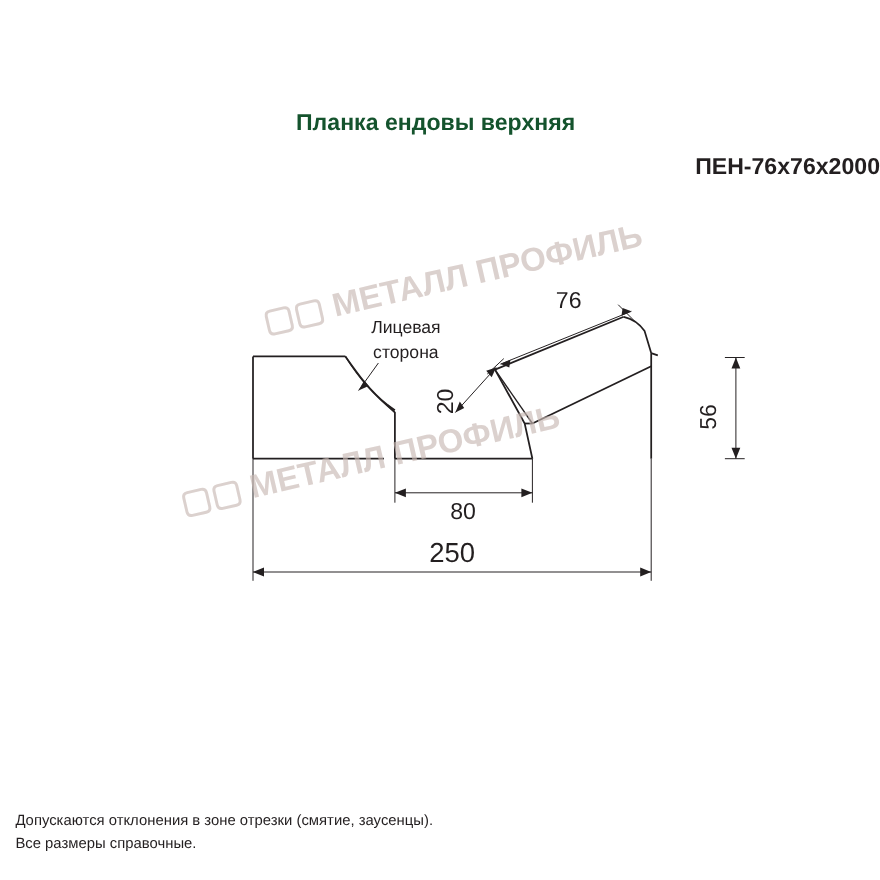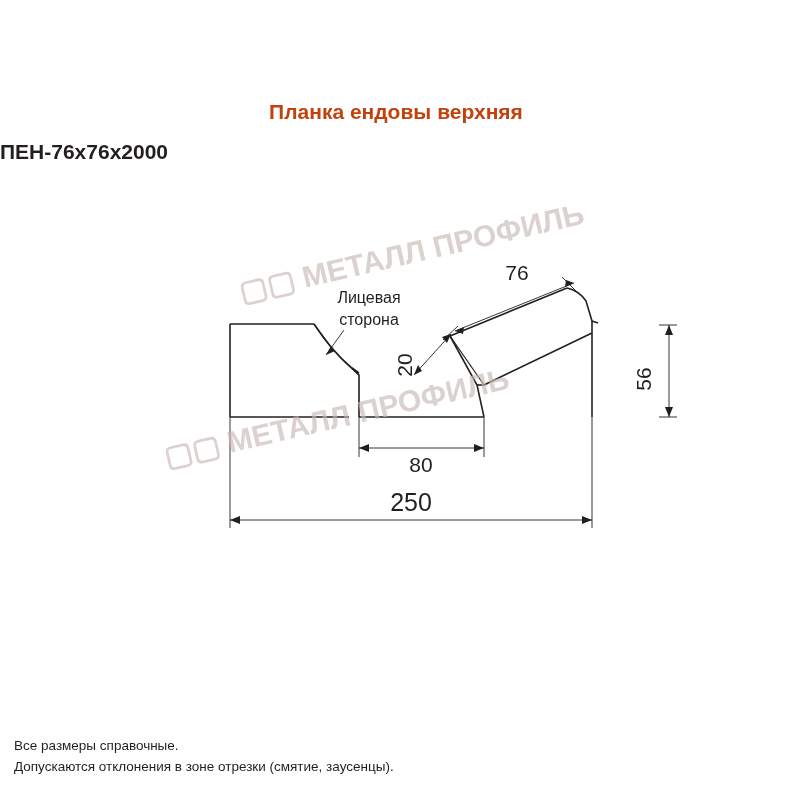--- a/index.html
+++ b/index.html
@@ -36,28 +36,28 @@
     color: #231f20;
   }
   .subtitle {
     position: absolute;
     left: 0;
     top: 100px;
     width: 792px;
     text-align: center;
     font-size: 21px;
     font-weight: bold;
-    color: #c2410c;
+    color: #14532d;
   }
   .subtitle2 {
     position: absolute;
     left: 0;
     top: 140px;
     width: 800px;
-    text-align: left;
+    text-align: right;
     font-size: 21px;
     font-weight: bold;
     color: #231f20;
   }
   .drawing {
     position: absolute;
     left: 0;
     top: 195px;
     width: 730px;
     height: 400px;
@@ -202,17 +202,17 @@
   </div>
 
   <div class="wm wm1">
     <span class="wm-logo">▢▢</span><span>МЕТАЛЛ ПРОФИЛЬ</span>
   </div>
   <div class="wm wm2">
     <span class="wm-logo">▢▢</span><span>МЕТАЛЛ ПРОФИЛЬ</span>
   </div>
 
   <div class="footer">
+    <div>Допускаются отклонения в зоне отрезки (смятие, заусенцы).</div>
     <div>Все размеры справочные.</div>
-    <div>Допускаются отклонения в зоне отрезки (смятие, заусенцы).</div>
   </div>
 
 </div>
 
 </body></html>

